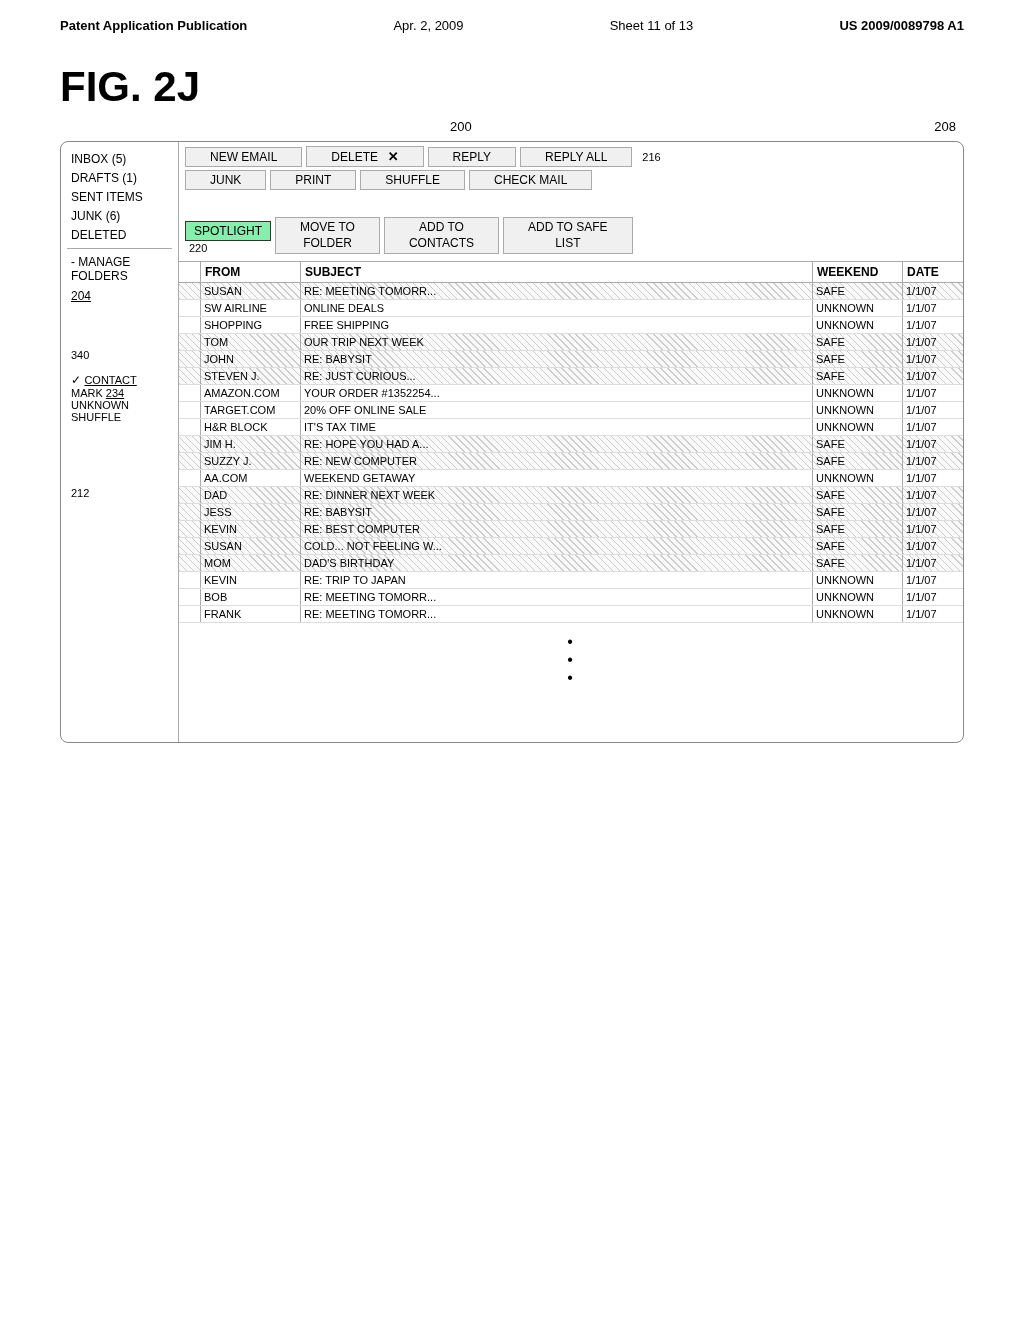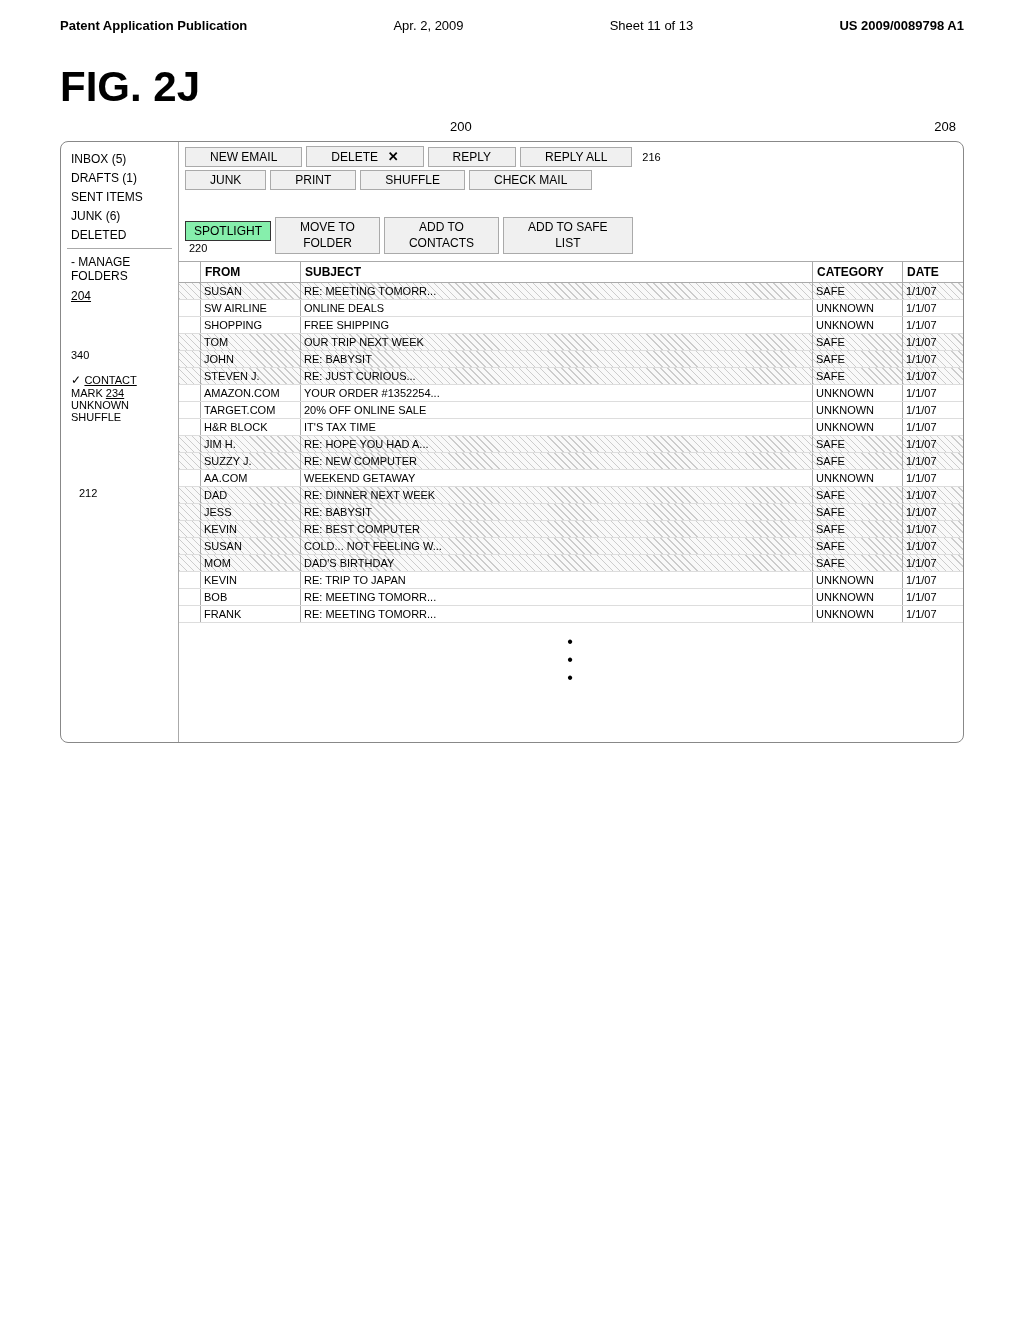--- a/index.html
+++ b/index.html
@@ -233,21 +233,21 @@
           <div class="sidebar-divider"></div>
           <div class="sidebar-manage">- MANAGE<br>FOLDERS</div>
           <div class="ref-204">204</div>
           <div class="ref-230" style="margin-top:40px;">340</div>
           <div class="contact-mark" style="margin-top:8px;">
             <span class="checkmark">✓ </span><span class="contact-underline">CONTACT</span><br>
             <span>MARK </span><span class="ref-234">234</span><br>
             <span>UNKNOWN</span><br>
             <span>SHUFFLE</span>
           </div>
-          <div class="ref-212" style="margin-top:60px;margin-left:8px;">212</div>
+          <div class="ref-212" style="margin-top:60px;">212</div>
         </div>
 
         <div class="content-area">
 
           <div class="toolbar">
             <div class="toolbar-row">
               <button class="toolbar-btn">NEW EMAIL</button>
               <button class="toolbar-btn">DELETE &nbsp;<span class="delete-icon">✕</span></button>
               <button class="toolbar-btn">REPLY</button>
               <button class="toolbar-btn">REPLY ALL</button>
@@ -269,21 +269,21 @@
               <button class="toolbar-btn" style="line-height:1.3;">ADD TO SAFE<br>LIST</button>
             </div>
           </div>
 
           <div class="email-list">
 
             <div class="email-header-row">
               <div class="col-check"></div>
               <div class="col-from">FROM</div>
               <div class="col-subject">SUBJECT</div>
-              <div class="col-category">CATEGORY</div>
+              <div class="col-category">WEEKEND</div>
               <div class="col-date">DATE</div>
             </div>
 
             <div id="email-rows-container">
                 <div class="email-row">
     <div class="col-check hatch"></div>
     <div class="col-from hatch">SUSAN</div>
     <div class="col-subject hatch">RE: MEETING TOMORR...</div>
     <div class="col-category hatch">SAFE</div>
     <div class="col-date hatch">1/1/07</div>

